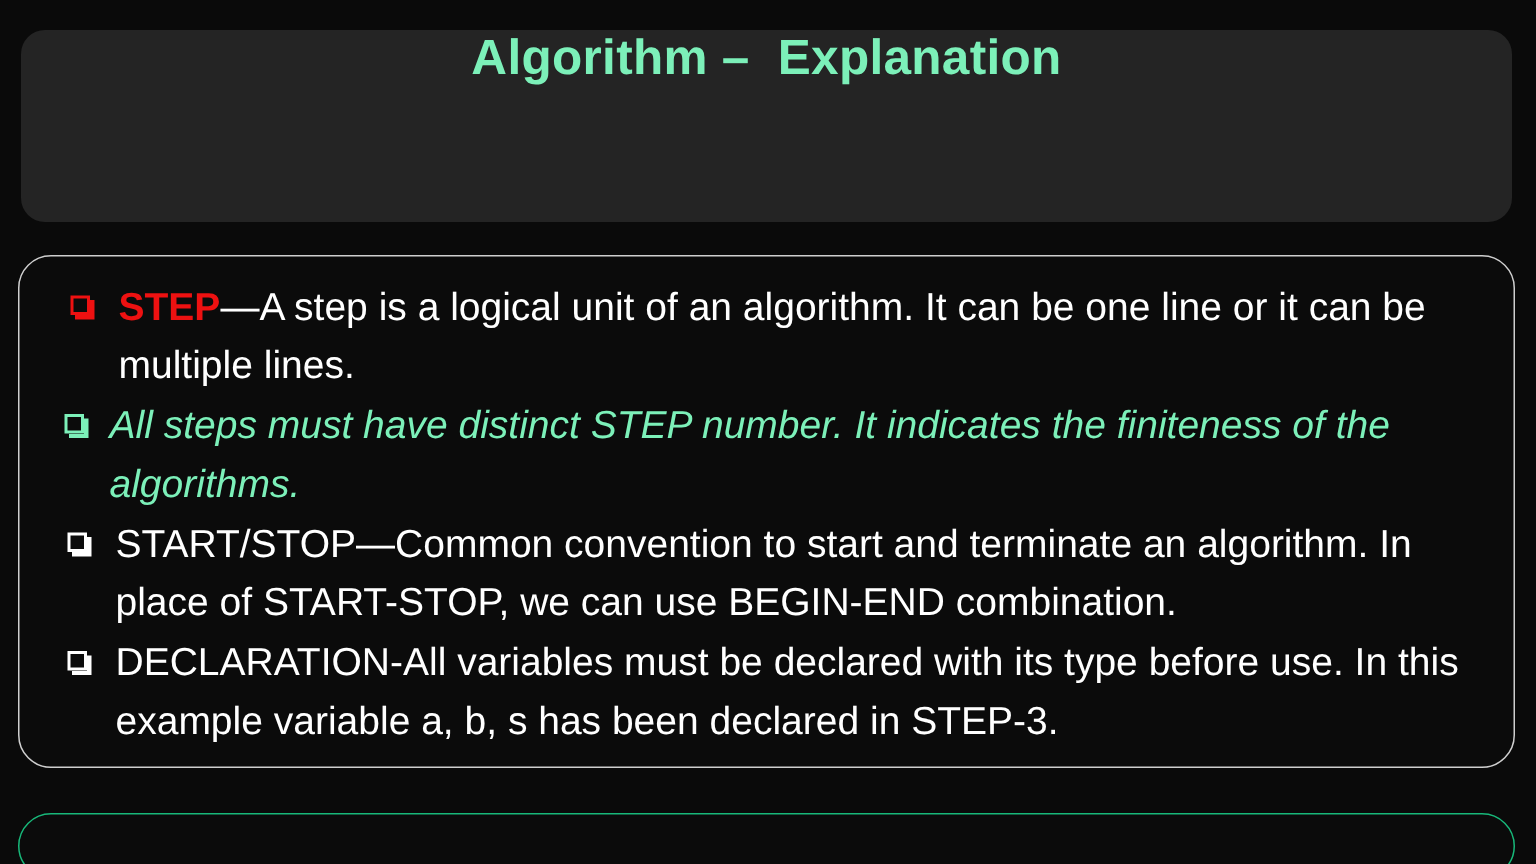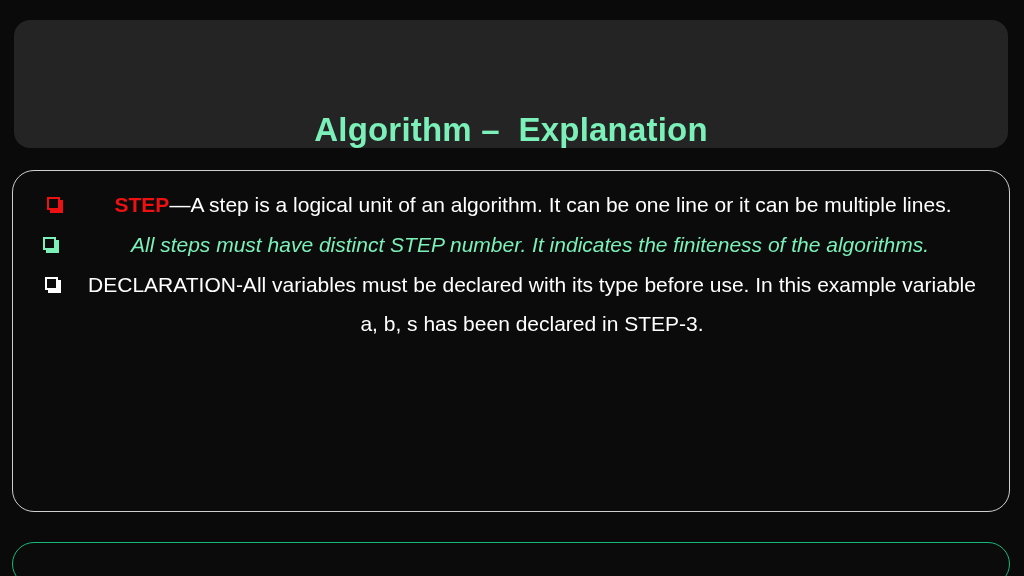--- a/index.html
+++ b/index.html
@@ -25,21 +25,21 @@
   
   .title-panel {
     position: absolute;
     left: 14px;
     top: 20px;
     width: 994px;
     height: 128px;
     background: #242424;
     border-radius: 16px;
     display: flex;
-    align-items: flex-end;
+    align-items: flex-start;
     justify-content: center;
     box-sizing: border-box;
   }
   .title-text {
     font-size: 33px;
     font-weight: bold;
     color: #7cf0b9;
     letter-spacing: 0.2px;
     white-space: pre;
     text-align: center;
@@ -63,25 +63,24 @@
   .bullet-list {
     margin: 0;
     padding: 0;
     list-style: none;
   }
 
   .bullet-item {
     position: relative;
     padding-left: 40px;
     margin-bottom: 1px;
-    font-size: 21px;
+    font-size: 26px;
     line-height: 39px;
     color: #ffffff;
     text-indent: 0;
-    text-align: center;
   }
 
   
   .bullet-marker {
     position: absolute;
     left: 8px;
     top: 12px;
     width: 13px;
     height: 13px;
     border: 2.5px solid #ffffff;
@@ -148,20 +147,24 @@
       <li class="bullet-item item-1">
         <span class="bullet-marker red"></span>
         <span class="bullet-text"><span class="kw-red">STEP</span><span>—A step is a logical unit of an algorithm. It can be one line or it can be multiple lines.</span></span>
       </li>
 
       <li class="bullet-item item-2">
         <span class="bullet-marker green"></span>
         <span class="bullet-text italic-green">All steps must have distinct STEP number. It indicates the finiteness of the algorithms.</span>
       </li>
 
+      <li class="bullet-item item-3">
+        <span class="bullet-marker"></span>
+        <span class="bullet-text">START/STOP—Common convention to start and terminate an algorithm. In place of START-STOP, we can use BEGIN-END combination.</span>
+      </li>
 
       <li class="bullet-item item-4">
         <span class="bullet-marker"></span>
         <span class="bullet-text">DECLARATION-All variables must be declared with its type before use. In this example variable a, b, s has been declared in STEP-3.</span>
       </li>
 
     </ul>
   </div>
 
   <div class="bottom-bar"></div>

